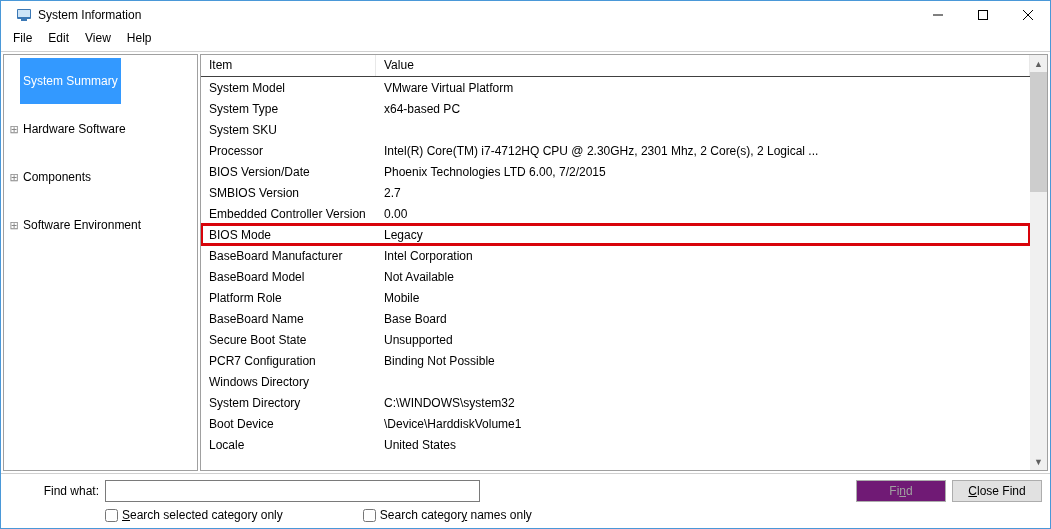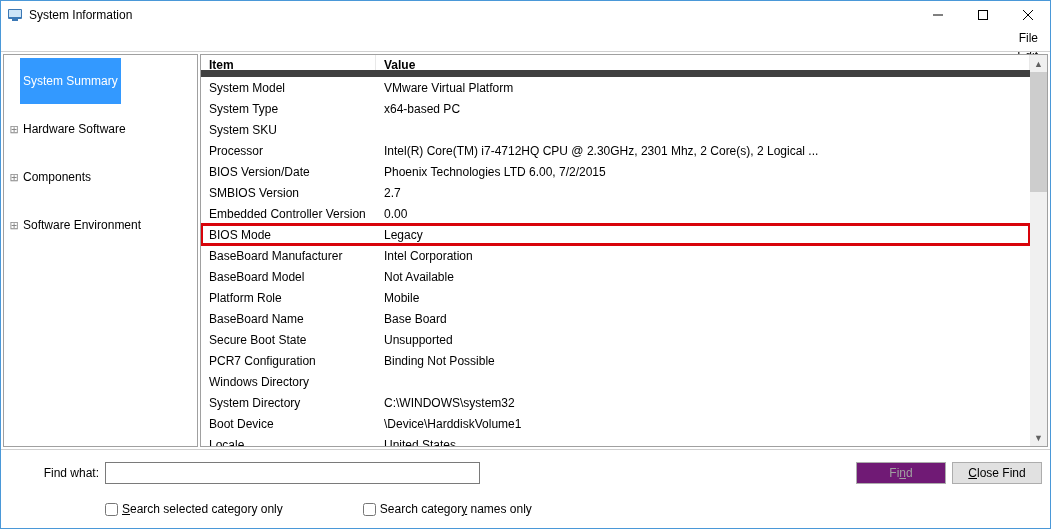--- a/index.html
+++ b/index.html
@@ -1,46 +1,46 @@
 <!DOCTYPE html>
 <html><head>
 <meta charset="utf-8">
 <style>
 * { box-sizing: border-box; font-family: "Segoe UI", Tahoma, sans-serif; font-size: 12px; }
 body { margin: 0; padding: 0; width: 1051px; height: 529px; background: #fff; }
 .window { width: 1051px; height: 529px; border: 1px solid #4a98d8; display: flex; flex-direction: column; background: #fff; }
-.titlebar { height: 28px; display: flex; align-items: center; padding: 0 0 0 6px; }
+.titlebar { height: 28px; display: flex; align-items: center; padding: 0 0 0 15px; }
 .titlebar .app-icon { width: 16px; height: 16px; margin-right: 6px; display:flex; align-items:center; justify-content:center;}
 .titlebar .title { flex: 1; }
 .titlebar .controls { display: flex; }
 .titlebar .ctrl { width: 45px; height: 28px; display: flex; align-items: center; justify-content: center; }
-.menubar { height: 22px; display: flex; align-items: flex-end; padding: 0 4px; flex-direction: column; }
+.menubar { height: 22px; display: flex; align-items: flex-start; padding: 0 4px; }
 .menubar .menuitem { padding: 2px 8px; }
 .content { flex: 1; display: flex; border-top: 1px solid #d0d0d0; overflow: hidden; }
 .tree-pane { width: 195px; border: 1px solid #a0a0a0; margin: 2px 1px 2px 2px; padding: 2px 0; overflow: hidden; background:#fff;}
 .tree-item { padding: 1px 4px 1px 4px; display: flex; align-items: center; white-space: nowrap; }
 .tree-item .exp { width: 12px; text-align: center; color:#888; font-size:11px; line-height:1;}
 .tree-item .lbl { padding: 16px 3px; }
 .tree-item.selected .lbl { background: #3399ff; color: #fff; }
 .detail-wrap { flex: 1; margin: 2px 2px 2px 1px; border: 1px solid #a0a0a0; display:flex; overflow:hidden;}
 .detail-pane { flex:1; overflow: hidden; position: relative; background:#fff;}
-.headers { display: flex; height: 22px; border-bottom: 7px solid #404040; font-weight: bold; }
+.headers { display: flex; height: 22px; border-bottom: 1px solid #404040; }
 .headers .col { padding: 3px 8px; border-right: 1px solid #e8e8e8; }
 .col-item { width: 175px; flex-shrink:0;}
 .col-value { flex: 1; }
 .rows { }
 .row { display: flex; height: 21px; align-items: center; }
 .row .cell-item { width: 175px; padding: 0 8px; flex-shrink:0; white-space: nowrap; overflow:hidden;}
 .row .cell-value { flex: 1; padding: 0 8px; white-space: nowrap; overflow:hidden;}
 .row.highlighted { outline: 3px solid #d8030a; outline-offset: -2px; }
 .scrollbar { width: 17px; background: #f0f0f0; display: flex; flex-direction: column; }
 .scrollbar .arrow { height: 17px; display:flex; align-items:center; justify-content:center; color:#606060; font-size:9px;}
 .scrollbar .track { flex: 1; position: relative; }
 .scrollbar .thumb { position: absolute; left: 0; right: 0; top: 0; height: 120px; background: #cdcdcd; }
-.bottom { border-top: 1px solid #d0d0d0; padding: 12px 8px; display:flex; flex-direction:column; gap:18px;}
+.bottom { border-top: 1px solid #d0d0d0; padding: 6px 8px; display:flex; flex-direction:column; gap:6px;}
 .find-row { display: flex; align-items: center; gap: 6px; }
 .find-row .lbl { width: 90px; text-align: right; }
 .find-row input[type=text] { flex: 1; max-width: 498px; height: 22px; border: 1px solid #7a7a7a; padding: 0 4px; }
 .find-row .btn { width: 90px; height: 22px; border: 1px solid #adadad; background: #e1e1e1; display:flex; align-items:center; justify-content:center; }
 .find-row .btn.disabled { color: #a0a0a0; background:#701a75;}
 .find-row .btn .ul { text-decoration: underline; }
 .check-row { display: flex; gap: 80px; padding-left: 96px;}
 .check-row label { display: flex; align-items: center; gap: 4px; }
 .check-row input[type=checkbox] { width:13px; height:13px; margin:0;}
 .ul { text-decoration: underline; }

